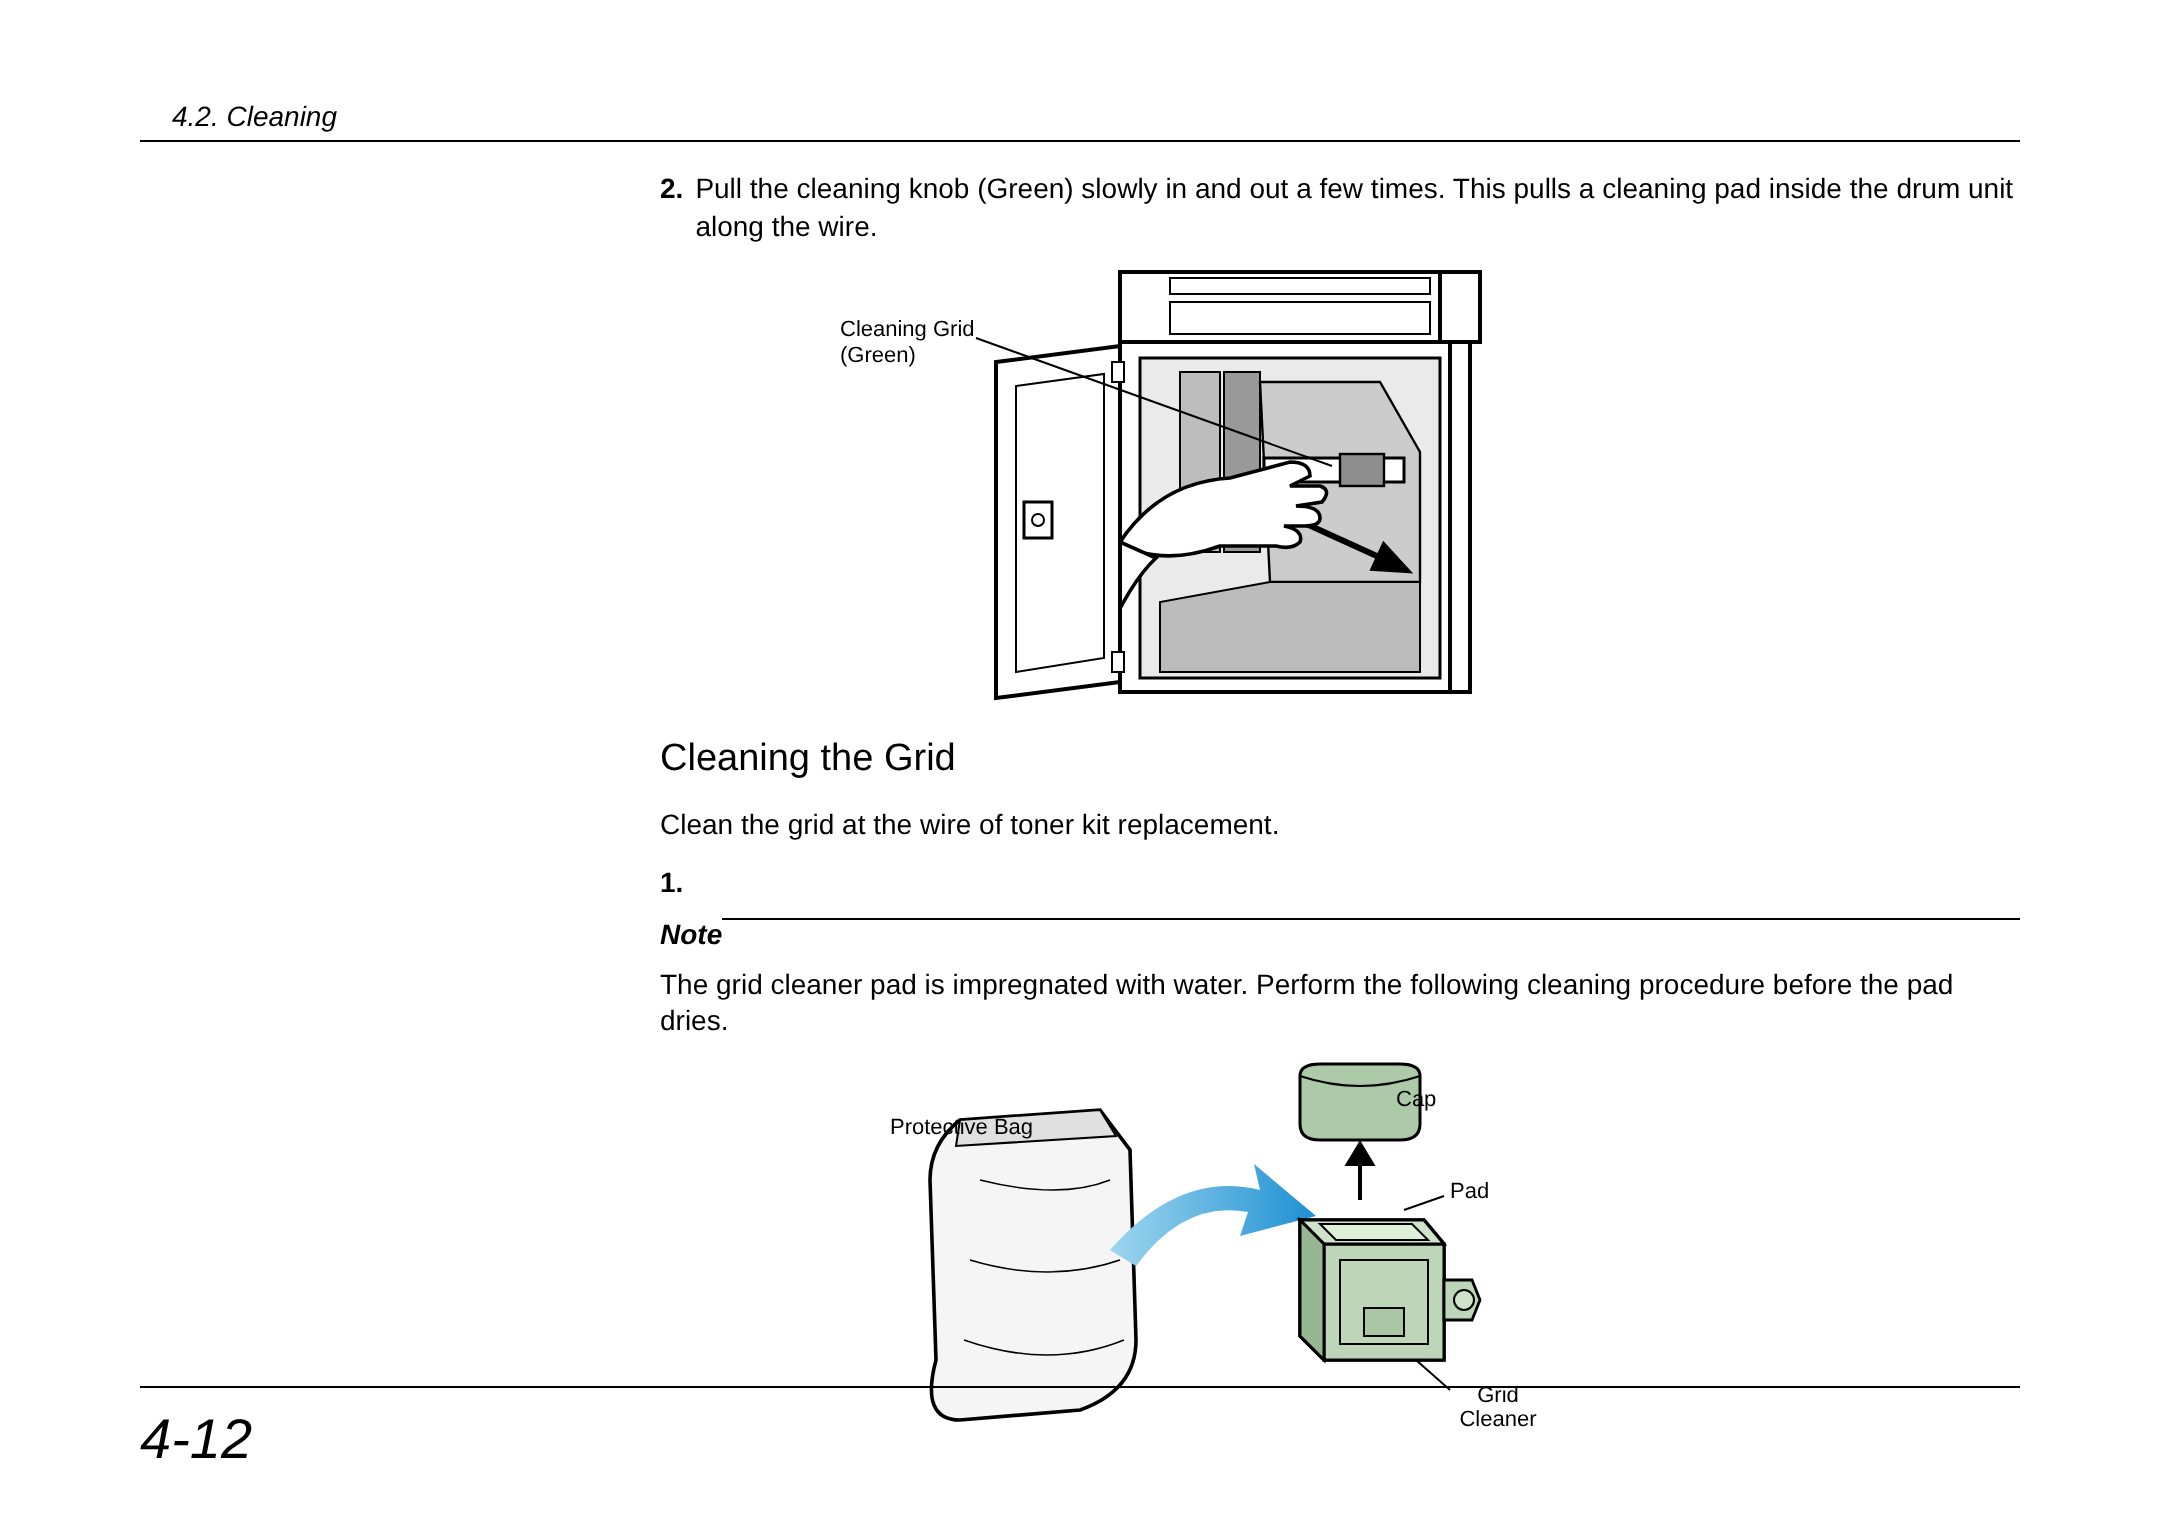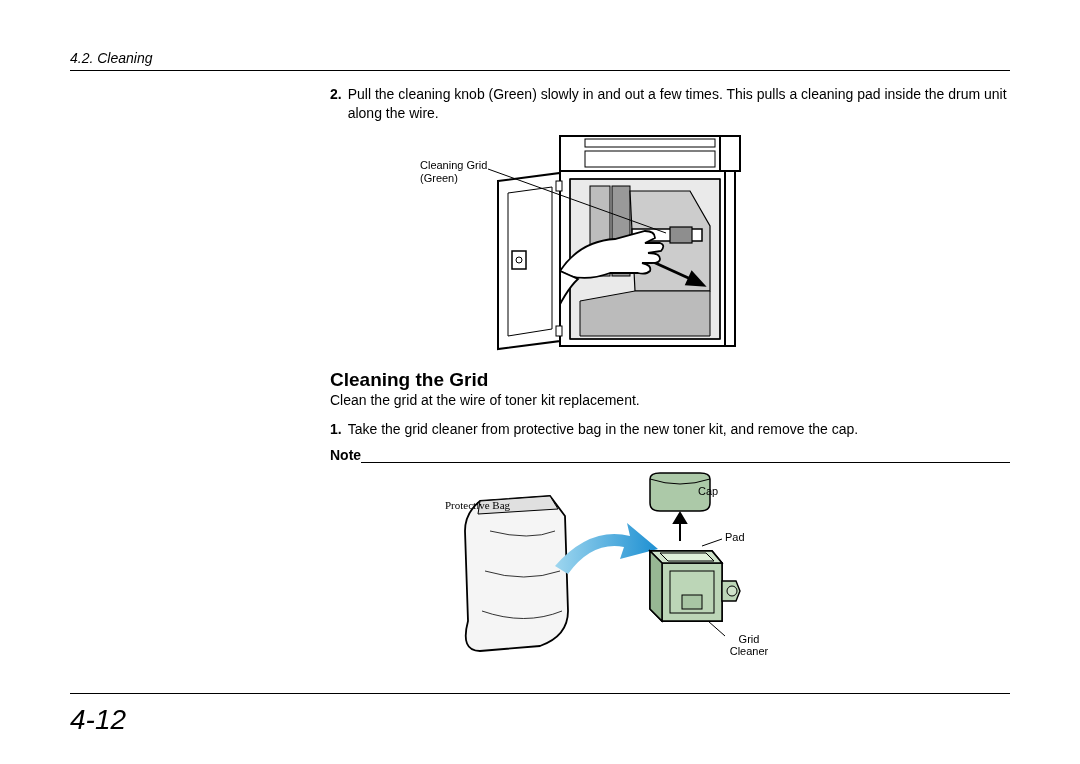--- a/index.html
+++ b/index.html
@@ -16,20 +16,21 @@
   .page {
     padding: 50px 70px 0 70px;
     position: relative;
     height: 100%;
     box-sizing: border-box;
   }
   .header {
     font-style: italic;
     font-size: 14px;
     margin-bottom: 4px;
+    margin-left: 16px;
   }
   .hr {
     border: none;
     border-top: 1px solid #000;
     margin: 0 0 14px 0;
   }
   .step {
     display: flex;
     margin-left: 260px;
     margin-bottom: 8px;
@@ -49,36 +50,37 @@
     margin-bottom: 18px;
   }
   .fig1-label {
     position: absolute;
     left: 90px;
     top: 28px;
     font-size: 11px;
     line-height: 1.2;
   }
   .heading {
-    font-weight: bold;
+    font-weight: normal;
     font-size: 19px;
     margin-left: 260px;
-    margin-bottom: 0;
+    margin-bottom: 12px;
   }
   .body-text {
     margin-left: 260px;
     font-size: 14px;
     line-height: 1.35;
     margin-bottom: 10px;
   }
   .note-row {
     margin-left: 260px;
     display: flex;
-    align-items: flex-end;
+    align-items: flex-start;
     margin-bottom: 8px;
+    font-style: italic;
   }
   .note-label {
     font-weight: bold;
     font-size: 14px;
   }
   .note-line {
     flex: 1;
     border-top: 1px solid #000;
   }
   .figure2-wrap {
@@ -167,28 +169,28 @@
       <span>(Green)</span>
     </div>
   </div>
 
   <div class="heading">Cleaning the Grid</div>
 
   <div class="body-text">Clean the grid at the wire of toner kit replacement.</div>
 
   <div class="step">
     <span class="num">1.</span>
-    <span>Take the grid cleaner from protective bag in the new toner kit, and remove the cap.</span>
   </div>
 
   <div class="note-row">
     <span class="note-label">Note</span>
     <span class="note-line"></span>
   </div>
 
+  <div class="body-text">The grid cleaner pad is impregnated with water. Perform the following cleaning procedure before the pad dries.</div>
 
   <div class="figure2-wrap">
     <svg width="450" height="190" viewBox="0 0 450 190">
 
       <path d="M150 30 L220 25 L235 45 L238 140 Q238 165 210 175 L150 180 Q130 180 138 150 L135 60 Q135 42 150 30 Z" fill="#f5f5f5" stroke="#000" stroke-width="1.8"></path>
       <path d="M150 30 L220 25 L228 38 L148 43 Z" fill="#e0e0e0" stroke="#000" stroke-width="1"></path>
       <path d="M160 60 Q200 70 225 60" fill="none" stroke="#000" stroke-width="0.8"></path>
       <path d="M155 100 Q195 112 230 100" fill="none" stroke="#000" stroke-width="0.8"></path>
       <path d="M152 140 Q195 155 232 140" fill="none" stroke="#000" stroke-width="0.8"></path>
 
@@ -226,21 +228,21 @@
 
         <path d="M392 110 L406 110 L410 120 L406 130 L392 130 Z" fill="#bcd6b7" stroke="#000" stroke-width="1.4"></path>
         <circle cx="402" cy="120" r="5" fill="#cfe3ca" stroke="#000" stroke-width="1"></circle>
 
         <rect x="340" y="100" width="44" height="42" fill="none" stroke="#000" stroke-width="1"></rect>
         <rect x="352" y="124" width="20" height="14" fill="#a8c6a4" stroke="#000" stroke-width="1"></rect>
       </g>
 
       <line x1="378" y1="150" x2="395" y2="165" stroke="#000" stroke-width="1"></line>
     </svg>
-    <div class="fig2-label" style="left:115px; top:28px;font-family:Liberation Serif, serif;">Protective Bag</div>
+    <div class="fig2-label" style="left:115px; top:28px;">Protective Bag</div>
     <div class="fig2-label" style="left:368px; top:14px;">Cap</div>
     <div class="fig2-label" style="left:395px; top:60px;">Pad</div>
     <div class="fig2-label" style="left:388px; top:162px;text-align:center;">Grid Cleaner</div>
   </div>
 
   <div class="footer-line"></div>
   <div class="page-number">4-12</div>
 </div>
 
 </body></html>

